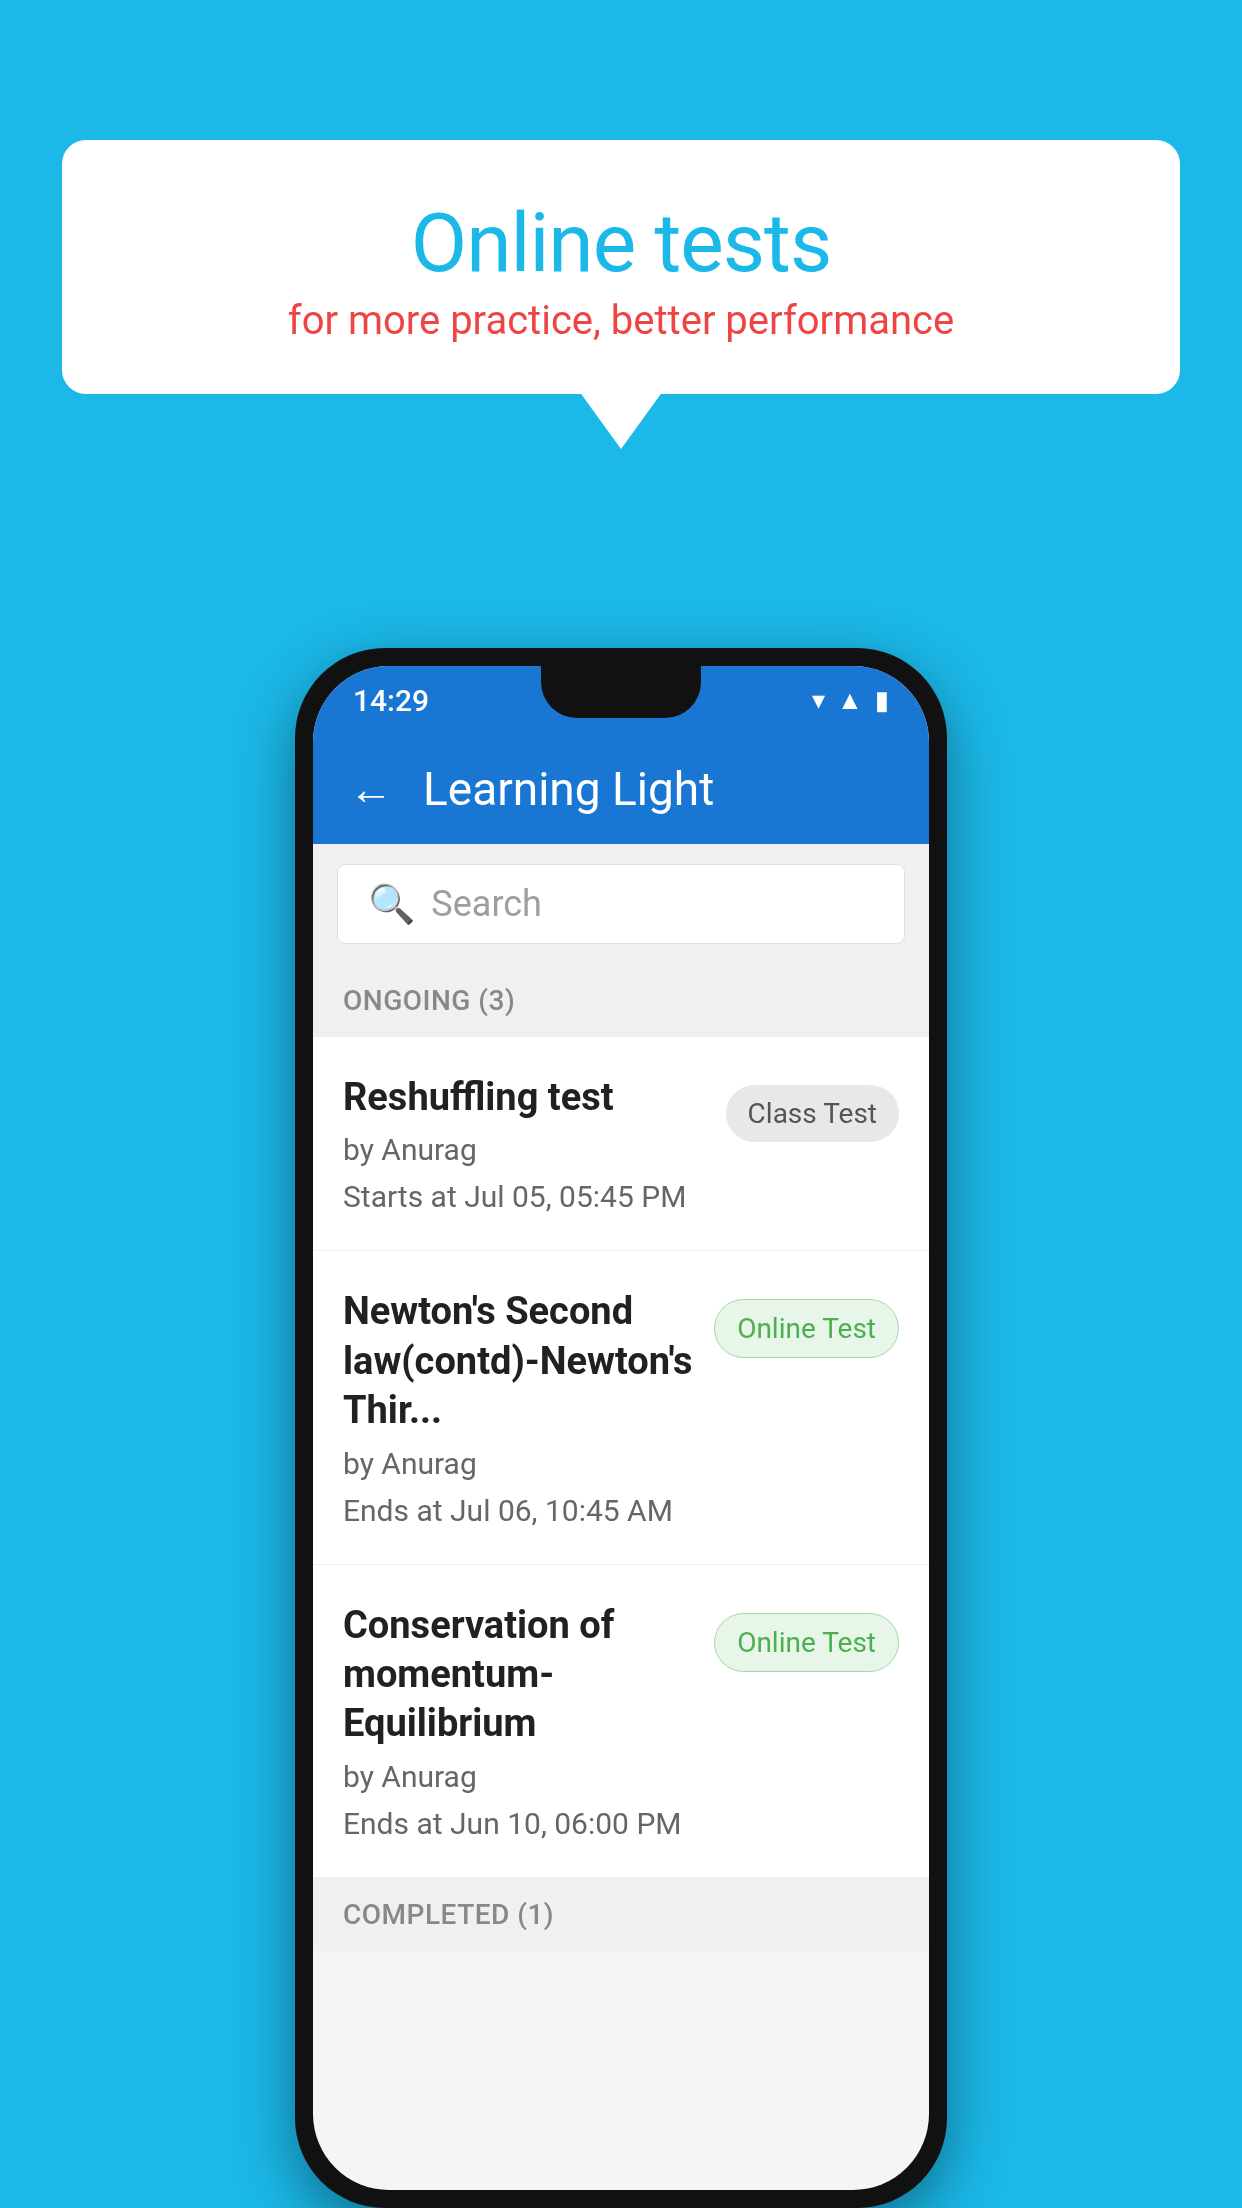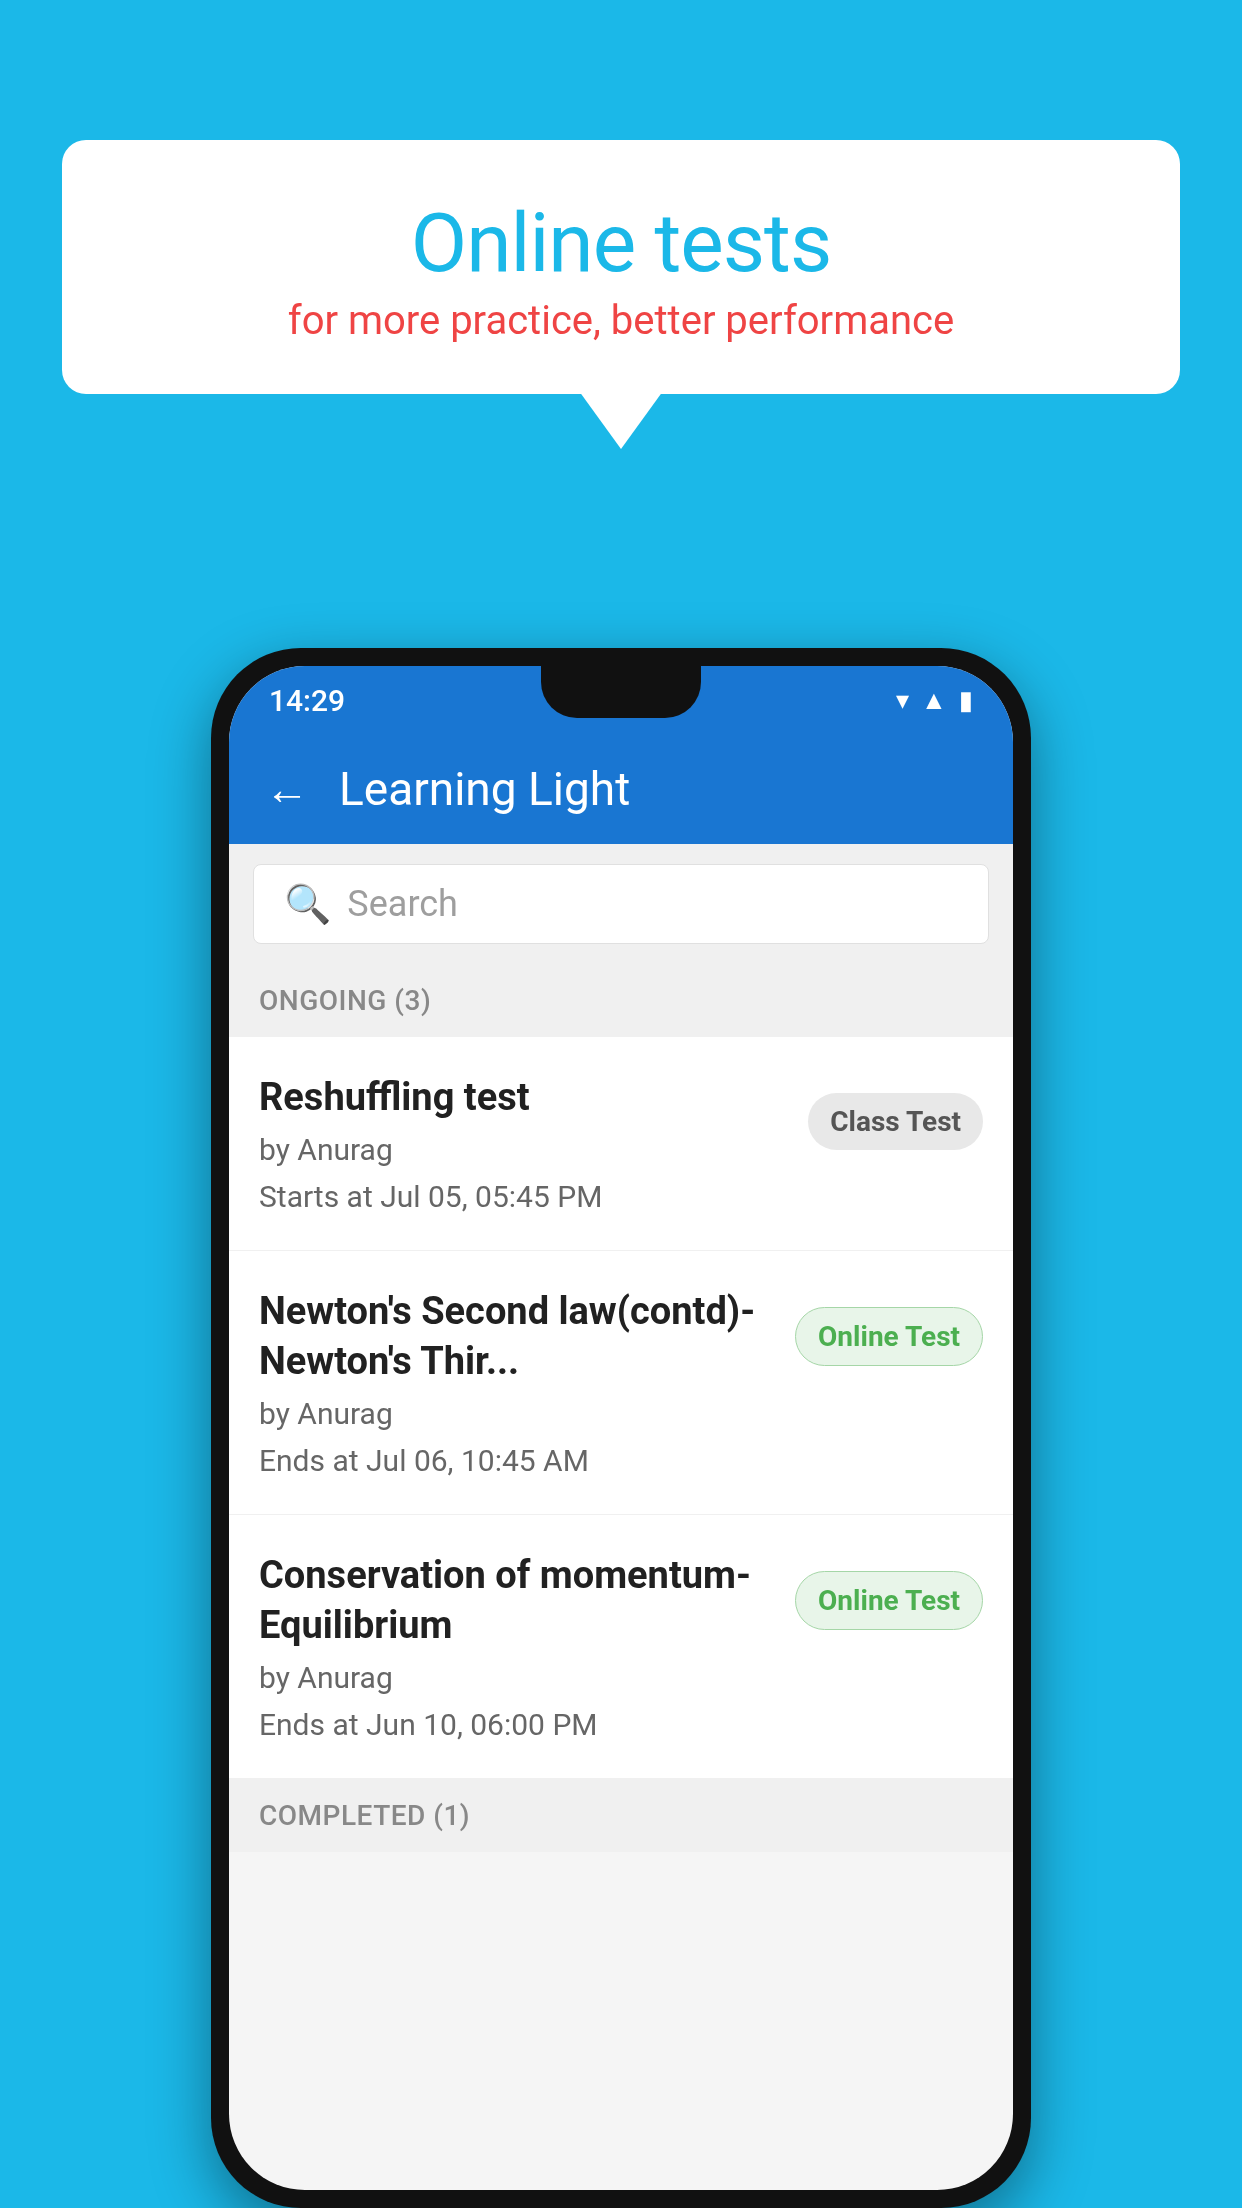--- a/index.html
+++ b/index.html
@@ -57,21 +57,21 @@
       color: #ef4444;
       font-weight: 400;
     }
 
     
     .phone-frame {
       position: absolute;
       bottom: 0;
       left: 50%;
       transform: translateX(-50%);
-      width: 820px;
+      width: 652px;
       height: 1560px;
       background: #111;
       border-radius: 90px;
       padding: 18px;
       box-shadow: 0 20px 60px rgba(0,0,0,0.4);
     }
 
     .phone-inner {
       width: 100%;
       height: 100%;
@@ -257,23 +257,23 @@
       font-size: 30px;
       color: #666;
       margin-top: 12px;
     }
 
     .test-badge {
       flex-shrink: 0;
       padding: 12px 22px;
       border-radius: 30px;
       font-size: 28px;
-      font-weight: 700;
+      font-weight: 400;
       white-space: nowrap;
-      margin-top: 20px;
+      margin-top: 12px;
     }
 
     .badge-class {
       background: #e8e8e8;
       color: #555;
     }
 
     .badge-online {
       background: #e8f5e9;
       color: #4caf50;

